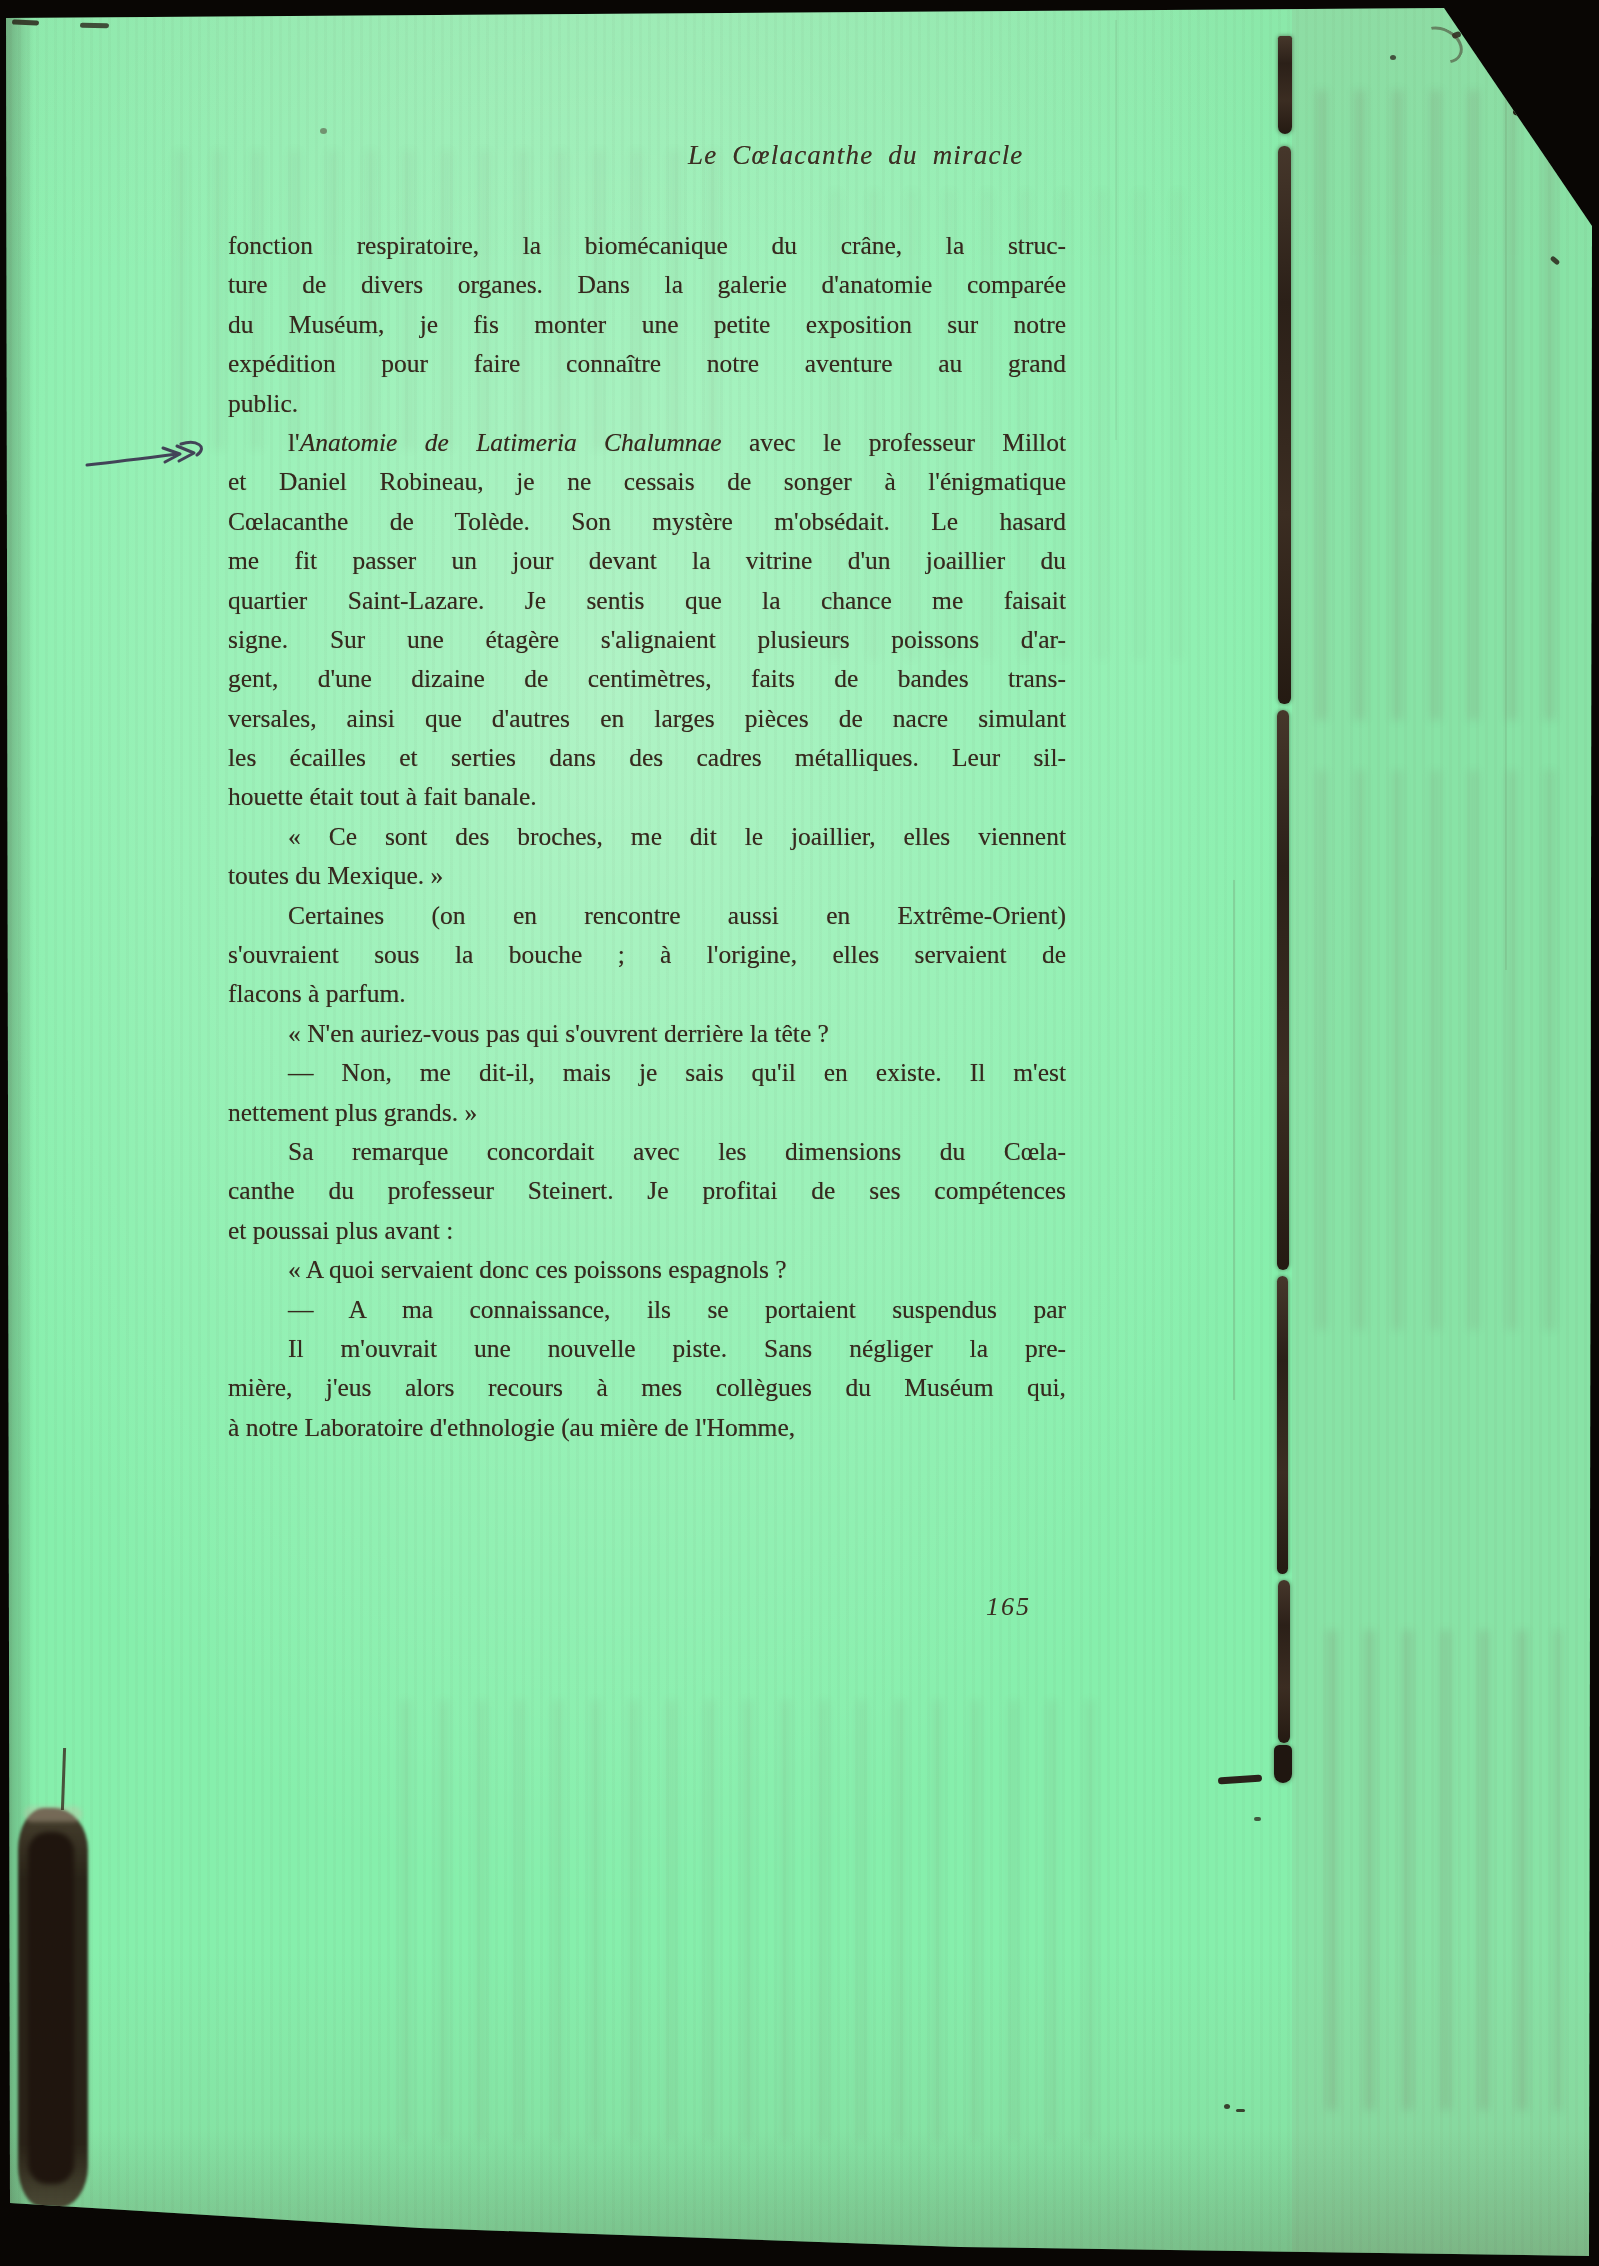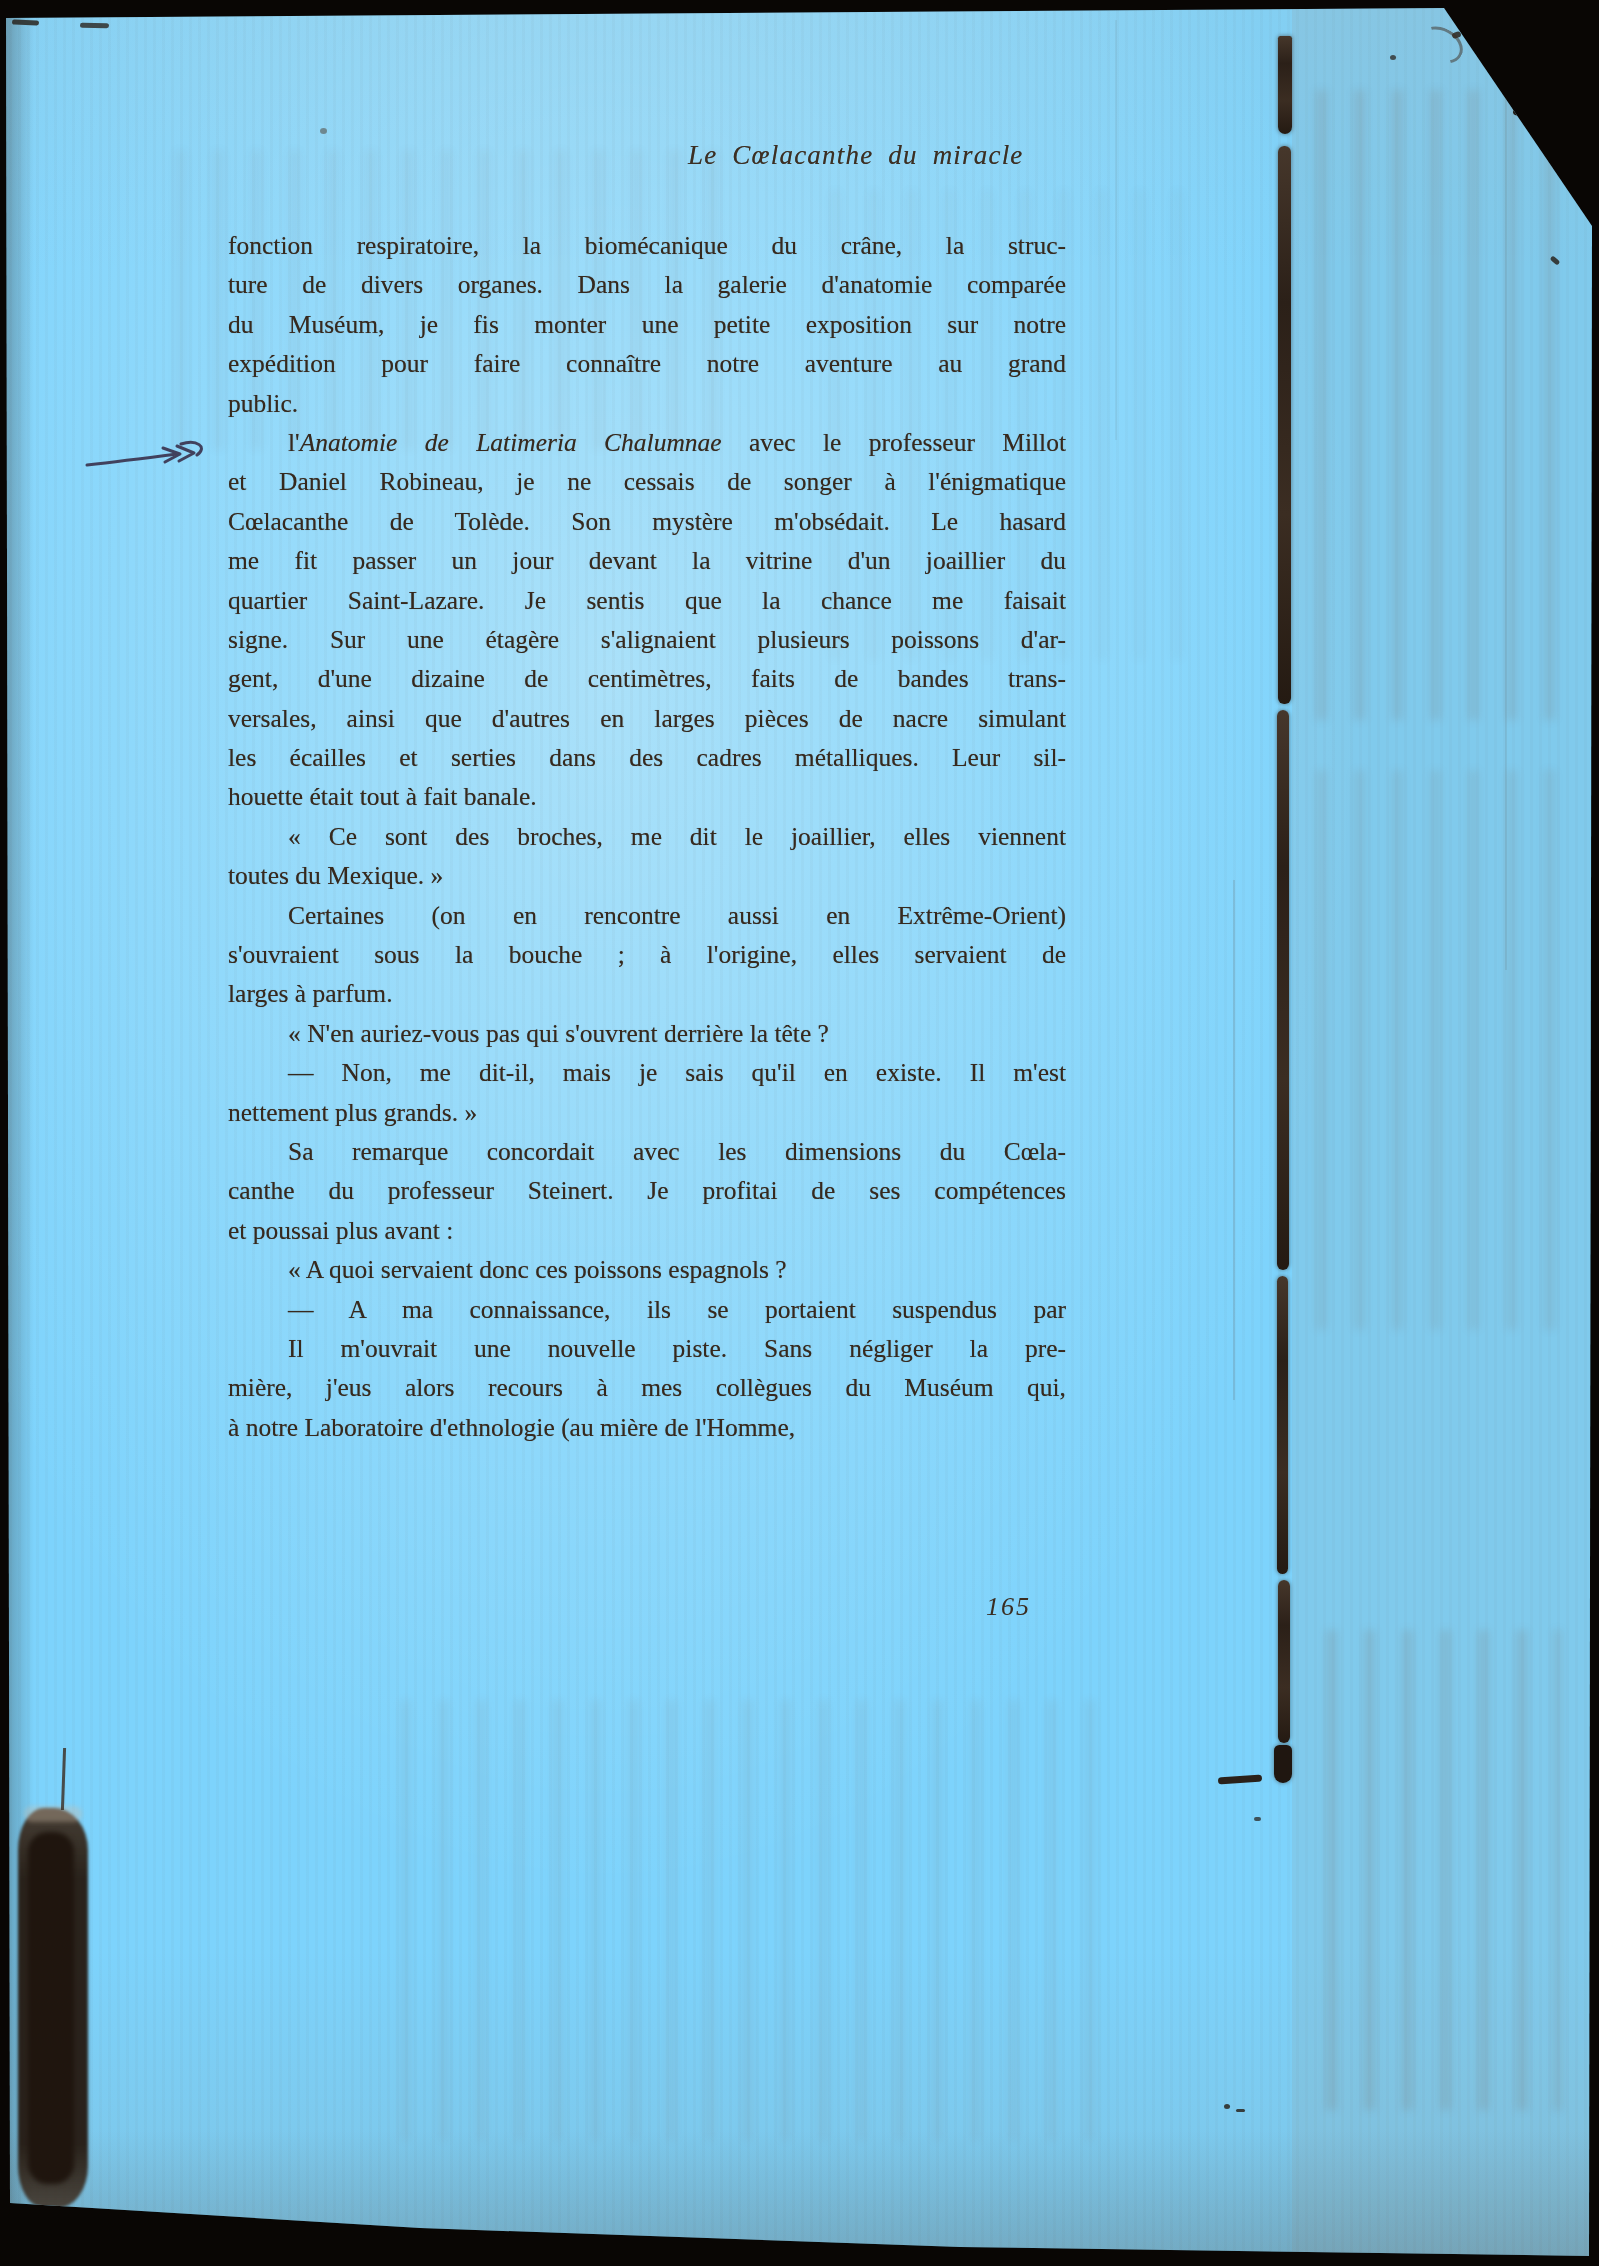--- a/index.html
+++ b/index.html
@@ -4,21 +4,21 @@
 <style>
   html,body{margin:0;padding:0;}
   body{
     width:1599px;height:2266px;position:relative;overflow:hidden;
     background:#090604;
     font-family:"Liberation Serif","DejaVu Serif",serif;
   }
   
   .page{
     position:absolute;left:0;top:0;width:1599px;height:2266px;
-    background:#7dd3fc;
+    background:#86efac;
     clip-path:polygon(6px 18px,1444px 8px,1592px 226px,1589px 2256px,960px 2247px,420px 2228px,10px 2203px);
   }
   .paper-texture{
     position:absolute;inset:0;
     background:
       repeating-linear-gradient(90deg,rgba(90,70,55,0.030) 0 3px,rgba(0,0,0,0) 3px 9px),
       radial-gradient(ellipse at 38% 30%,rgba(255,250,244,0.35) 0%,rgba(0,0,0,0) 55%),
       linear-gradient(180deg,rgba(190,170,150,0.10),rgba(0,0,0,0) 12%,rgba(0,0,0,0) 86%,rgba(120,95,75,0.14));
   }
   .right-pane{
@@ -195,21 +195,21 @@
         <div class="line"><span>les écailles et serties dans des cadres métalliques. Leur sil-</span></div>
         <div class="line noj"><span>houette était tout à fait banale.</span></div>
       </div>
       <div class="para indent">
         <div class="line"><span>« Ce sont des broches, me dit le joaillier, elles viennent</span></div>
         <div class="line noj"><span>toutes du Mexique. »</span></div>
       </div>
       <div class="para indent">
         <div class="line"><span>Certaines (on en rencontre aussi en Extrême-Orient)</span></div>
         <div class="line"><span>s'ouvraient sous la bouche ; à l'origine, elles servaient de</span></div>
-        <div class="line noj"><span>larges à parfum.</span></div>
+        <div class="line noj"><span>flacons à parfum.</span></div>
       </div>
       <div class="para indent">
         <div class="line noj"><span>« N'en auriez-vous pas qui s'ouvrent derrière la tête ?</span></div>
       </div>
       <div class="para indent">
         <div class="line"><span>— Non, me dit-il, mais je sais qu'il en existe. Il m'est</span></div>
         <div class="line noj"><span>nettement plus grands. »</span></div>
       </div>
       <div class="para indent">
         <div class="line"><span>Sa remarque concordait avec les dimensions du Cœla-</span></div>

